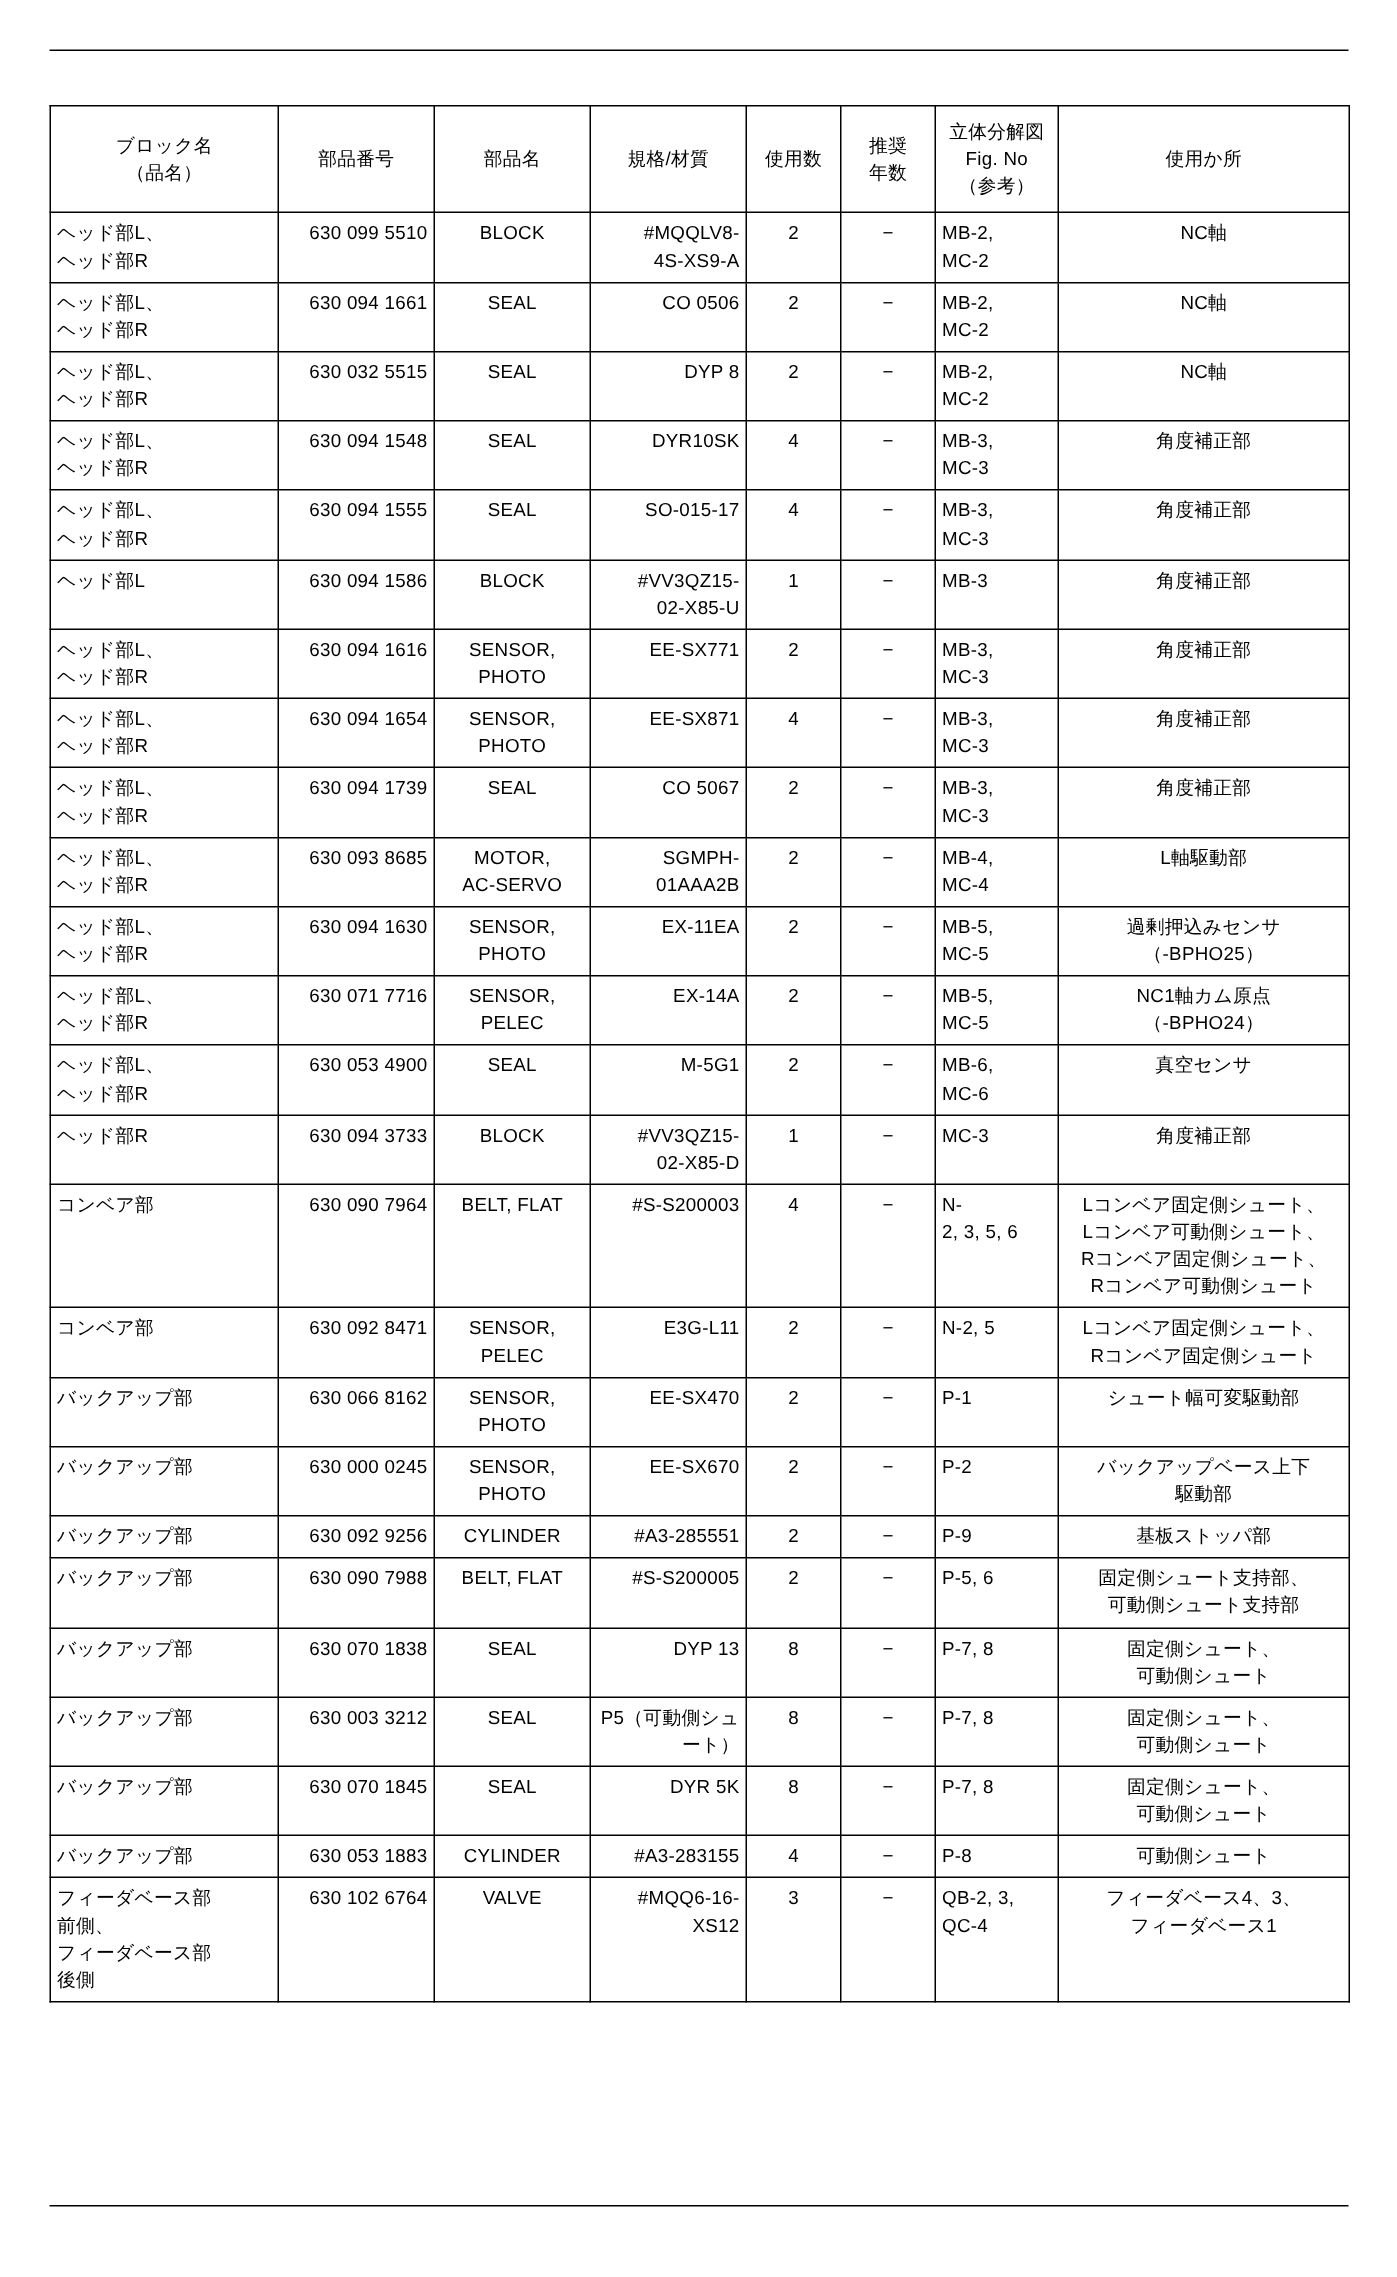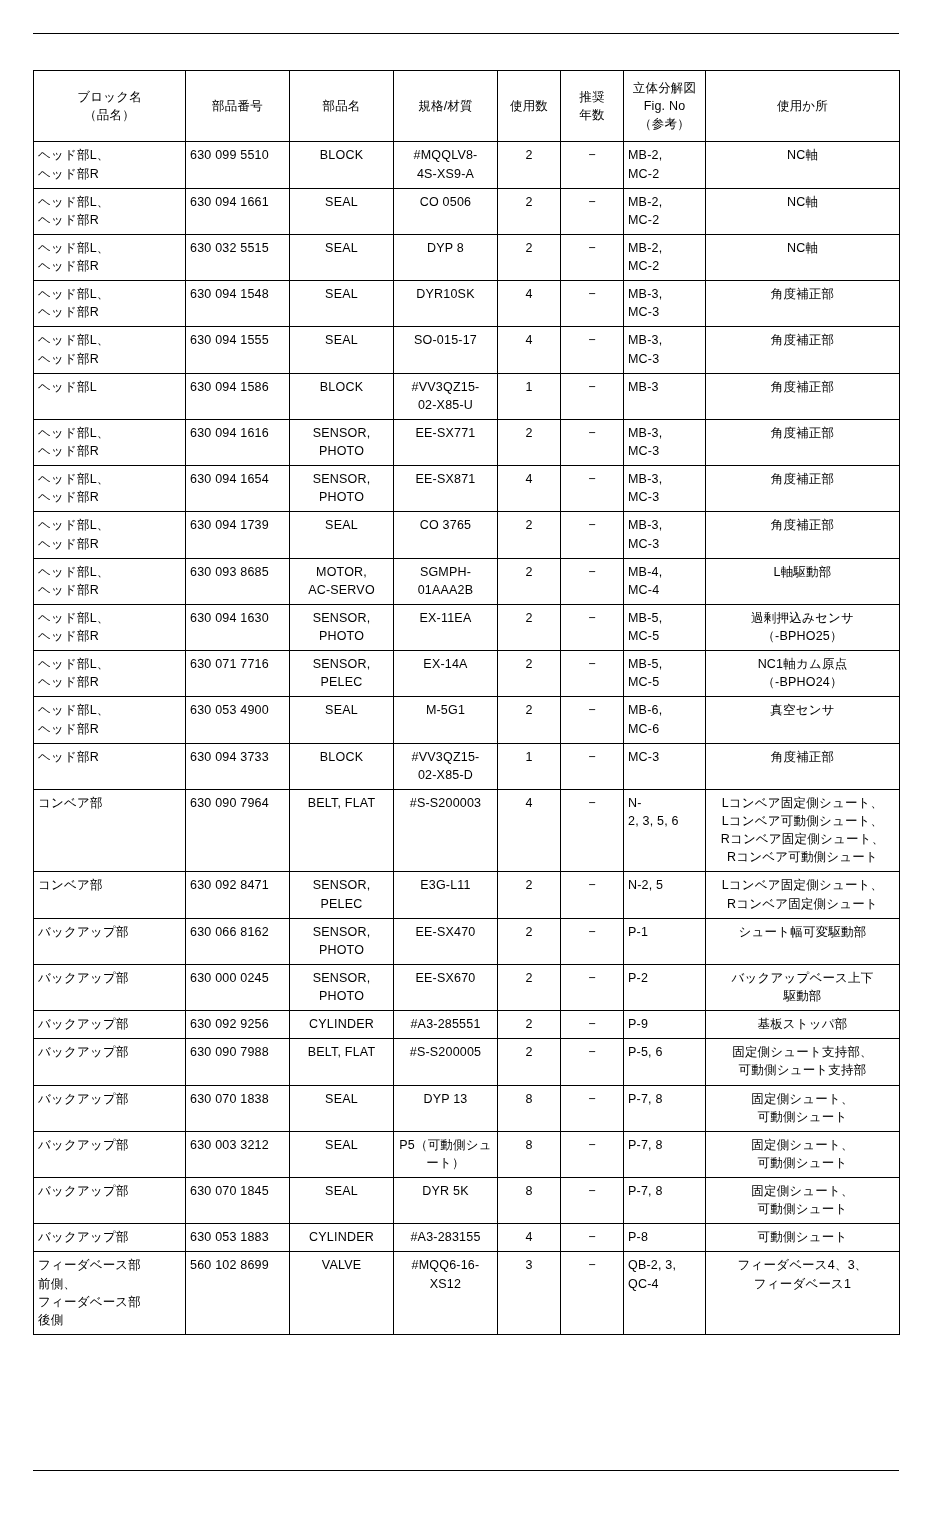--- a/index.html
+++ b/index.html
@@ -57,23 +57,23 @@
   col.c0 { width: 152px; }
   col.c1 { width: 104px; }
   col.c2 { width: 104px; }
   col.c3 { width: 104px; }
   col.c4 { width: 63px; }
   col.c5 { width: 63px; }
   col.c6 { width: 82px; }
   col.c7 { width: 194px; }
 
   td.block   { text-align: left; font-size: 13px; }
-  td.pn      { text-align: left; font-size: 13px; white-space: nowrap; }
+  td.pn      { text-align: right; font-size: 13px; white-space: nowrap; }
   td.pname   { text-align: center; font-size: 12.5px; }
-  td.spec    { text-align: center; font-size: 12.5px; }
+  td.spec    { text-align: right; font-size: 12.5px; }
   td.qty     { text-align: center; font-size: 13px; }
   td.years   { text-align: center; font-size: 13px; }
   td.fig     { text-align: left; font-size: 12.5px; }
   td.use     { text-align: center; font-size: 12.5px; }
 
   .ln { display: block; }
 
   .rule-top {
     position: absolute;
     left: 33px;
@@ -372,21 +372,21 @@
               <span class="ln">ヘッド部L、</span>
               <span class="ln">ヘッド部R</span>
             </td>
             <td class="pn">
               <span class="ln">630 094 1739</span>
             </td>
             <td class="pname">
               <span class="ln">SEAL</span>
             </td>
             <td class="spec">
-              <span class="ln">CO 3765</span>
+              <span class="ln">CO 5067</span>
             </td>
             <td class="qty">
               <span class="ln">2</span>
             </td>
             <td class="years">
               <span class="ln">−</span>
             </td>
             <td class="fig">
               <span class="ln">MB-3,</span>
               <span class="ln">MC-3</span>
@@ -809,21 +809,21 @@
             </td>
           </tr>
           <tr>
             <td class="block">
               <span class="ln">フィーダベース部</span>
               <span class="ln">前側、</span>
               <span class="ln">フィーダベース部</span>
               <span class="ln">後側</span>
             </td>
             <td class="pn">
-              <span class="ln">560 102 8699</span>
+              <span class="ln">630 102 6764</span>
             </td>
             <td class="pname">
               <span class="ln">VALVE</span>
             </td>
             <td class="spec">
               <span class="ln">#MQQ6-16-</span>
               <span class="ln">XS12</span>
             </td>
             <td class="qty">
               <span class="ln">3</span>

